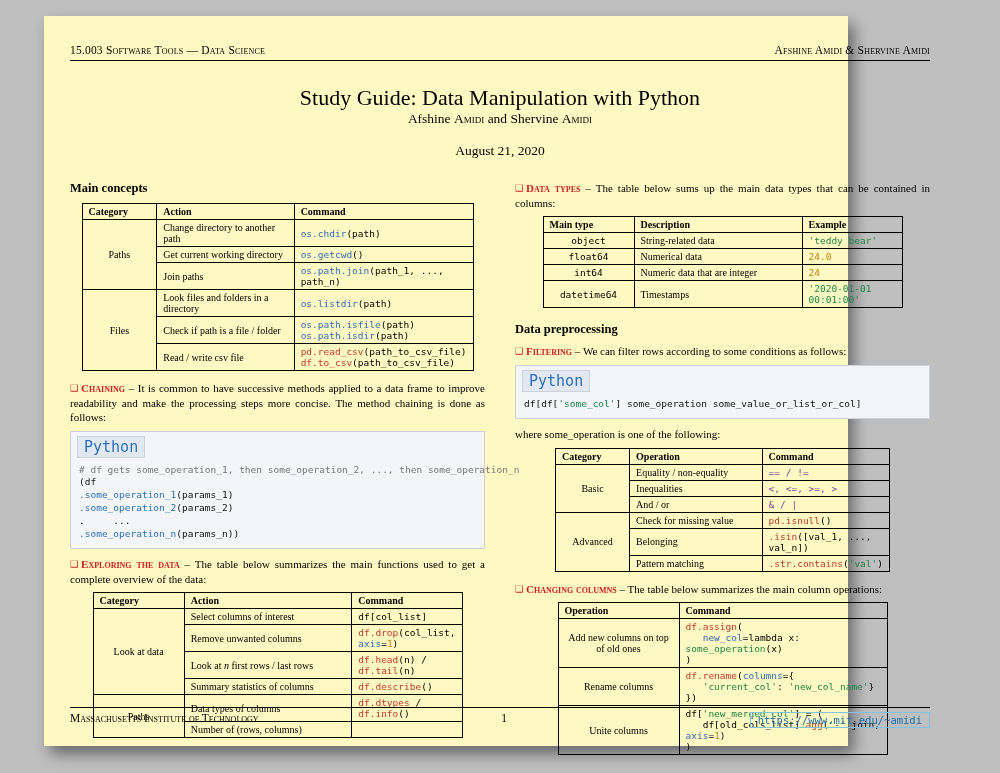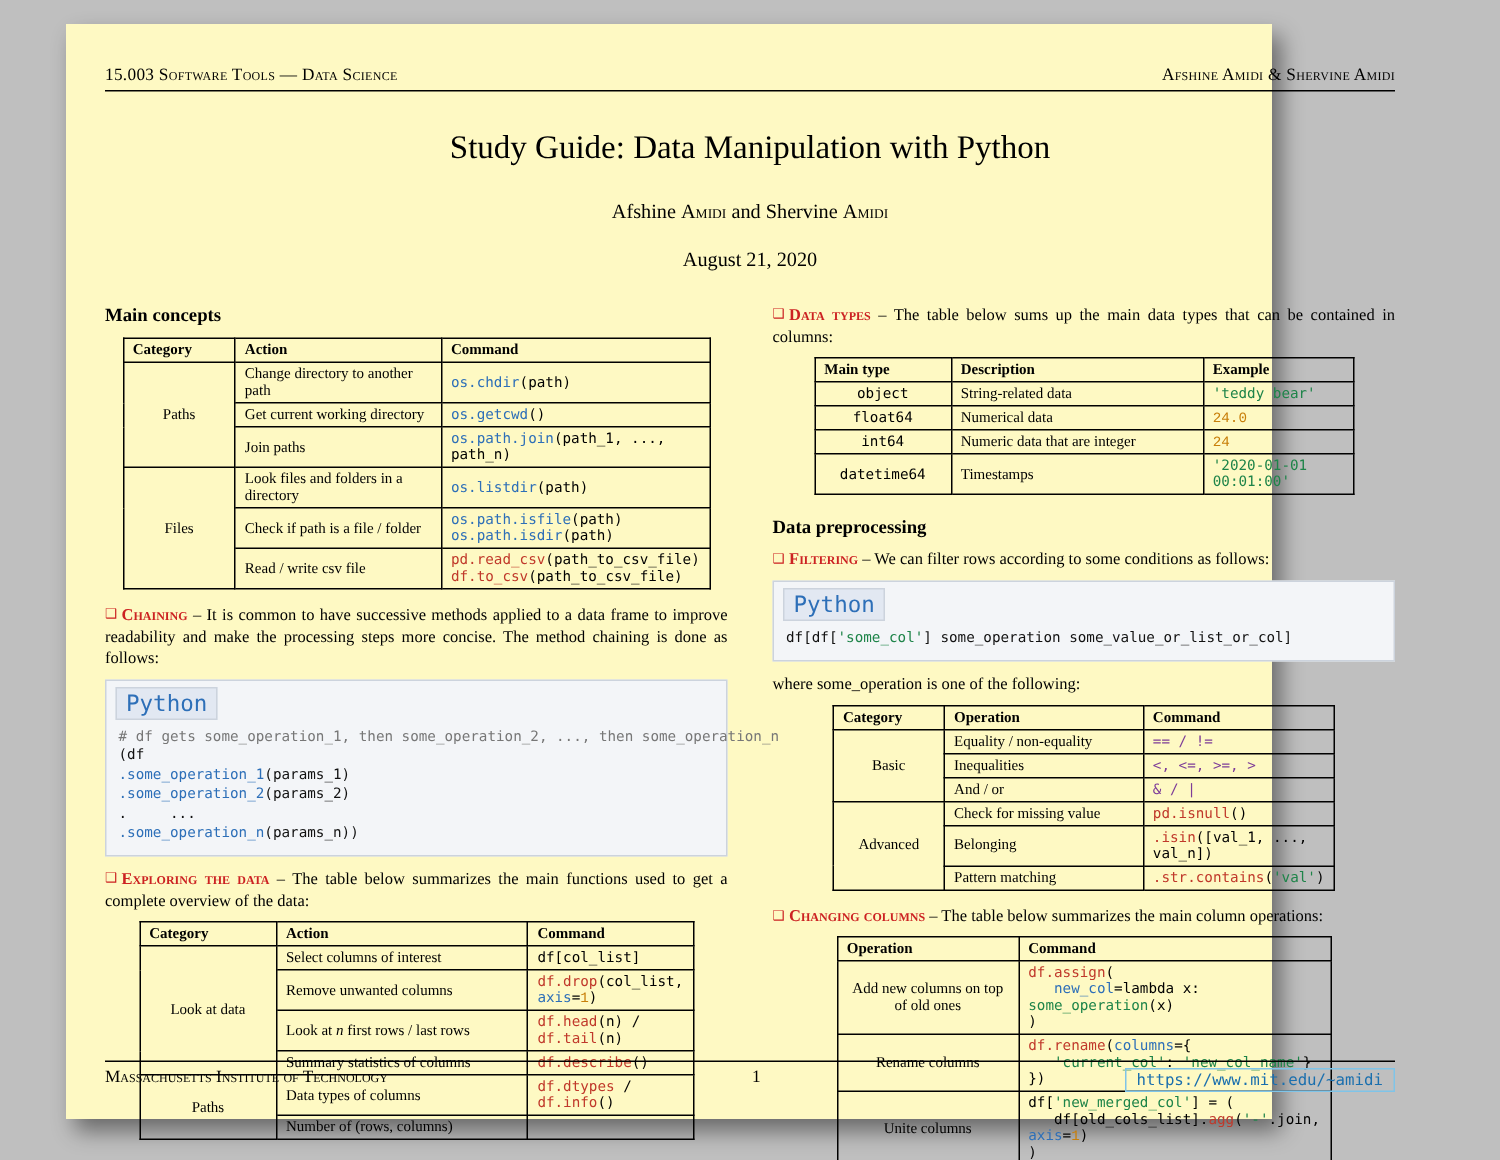--- a/index.html
+++ b/index.html
@@ -26,21 +26,21 @@
     display:flex;justify-content:space-between;align-items:flex-end;
     font-size:11.5px; letter-spacing:.2px;
     padding-bottom:4px;
     border-bottom:1px solid #000;
   }
   .sc{font-variant:small-caps;}
   
   .title{
     text-align:center;font-size:22px;margin-top:24px;
   }
-  .authors{text-align:center;font-size:13.5px;margin-top:22px;}
+  .authors{text-align:center;font-size:13.5px;}
   .date{text-align:center;font-size:13.5px;margin-top:16px;}
   
   .cols{display:flex;margin-top:22px;}
   .col{width:415px;}
   .col.right{margin-left:30px;}
   h2.sec{
     font-size:12.5px;font-weight:bold;margin:0 0 7px 0;
   }
   .bullet{
     font-size:11px;line-height:1.32;text-align:justify;margin:0 0 6px 0;
@@ -53,21 +53,21 @@
   table{border-collapse:collapse;font-size:10px;margin:3px auto 10px auto;}
   table th,table td{
     border:1px solid #000;padding:2px 6px;vertical-align:middle;
   }
   table th{font-weight:bold;text-align:left;}
   td.ctr{text-align:center;}
   .code{font-family:"DejaVu Sans Mono",monospace;font-size:9.5px;}
   .k-blue{color:#2d6fb8;}
   .k-green{color:#1e8449;}
   .k-red{color:#c0392b;}
-  .k-orange{color:#c87f0a;font-family:Liberation Mono, monospace;}
+  .k-orange{color:#c87f0a;}
   .k-purple{color:#7d3c98;}
   
   .codebox{
     background:#f3f5f8;border:1px solid #ccd3dd;margin:4px 0 8px 0;
     padding:0 0 6px 0;
   }
   .codebox .lang{
     display:inline-block;background:#e2e8f2;border:1px solid #ccd3dd;
     color:#2d6fb8;font-family:"DejaVu Sans Mono",monospace;font-size:15px;
     padding:1px 6px;margin:4px 0 4px 6px;

